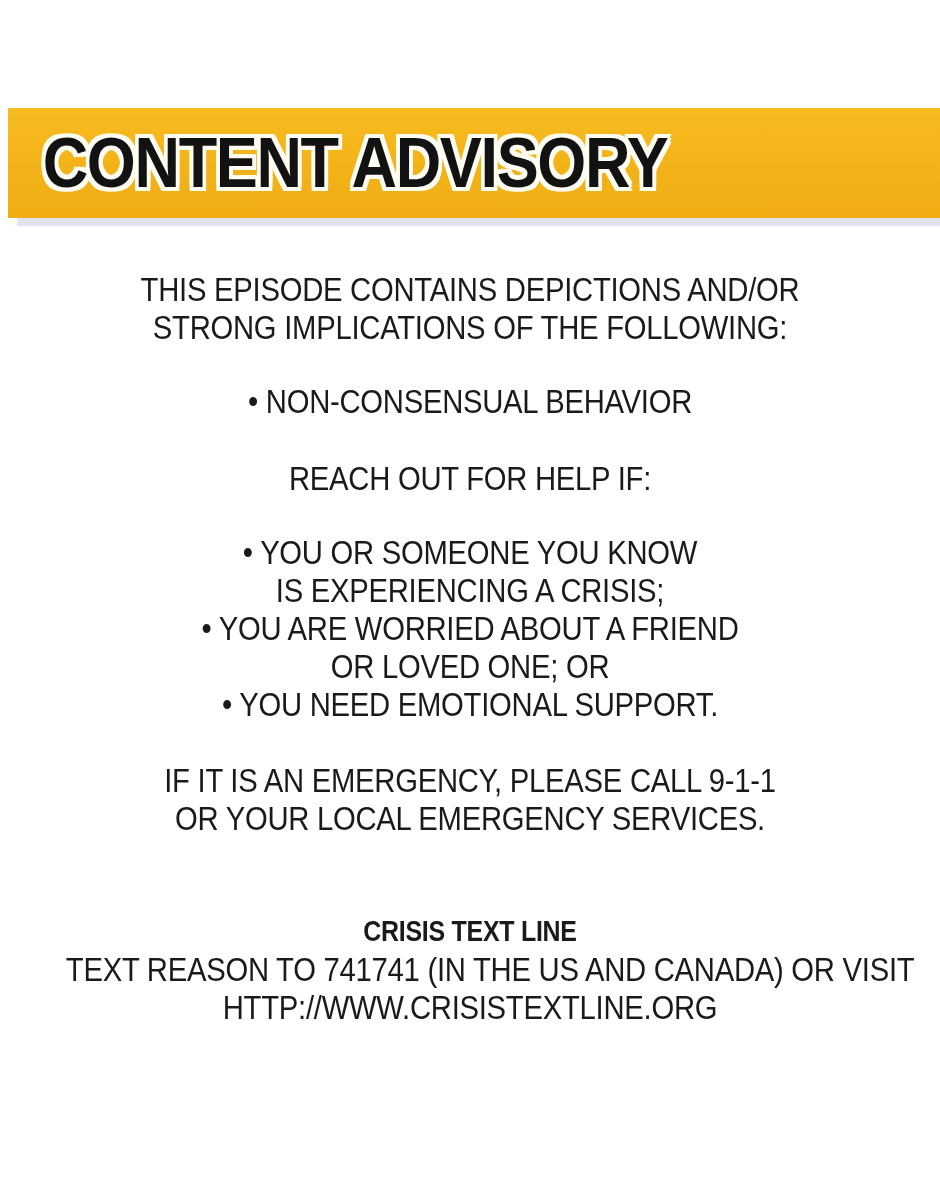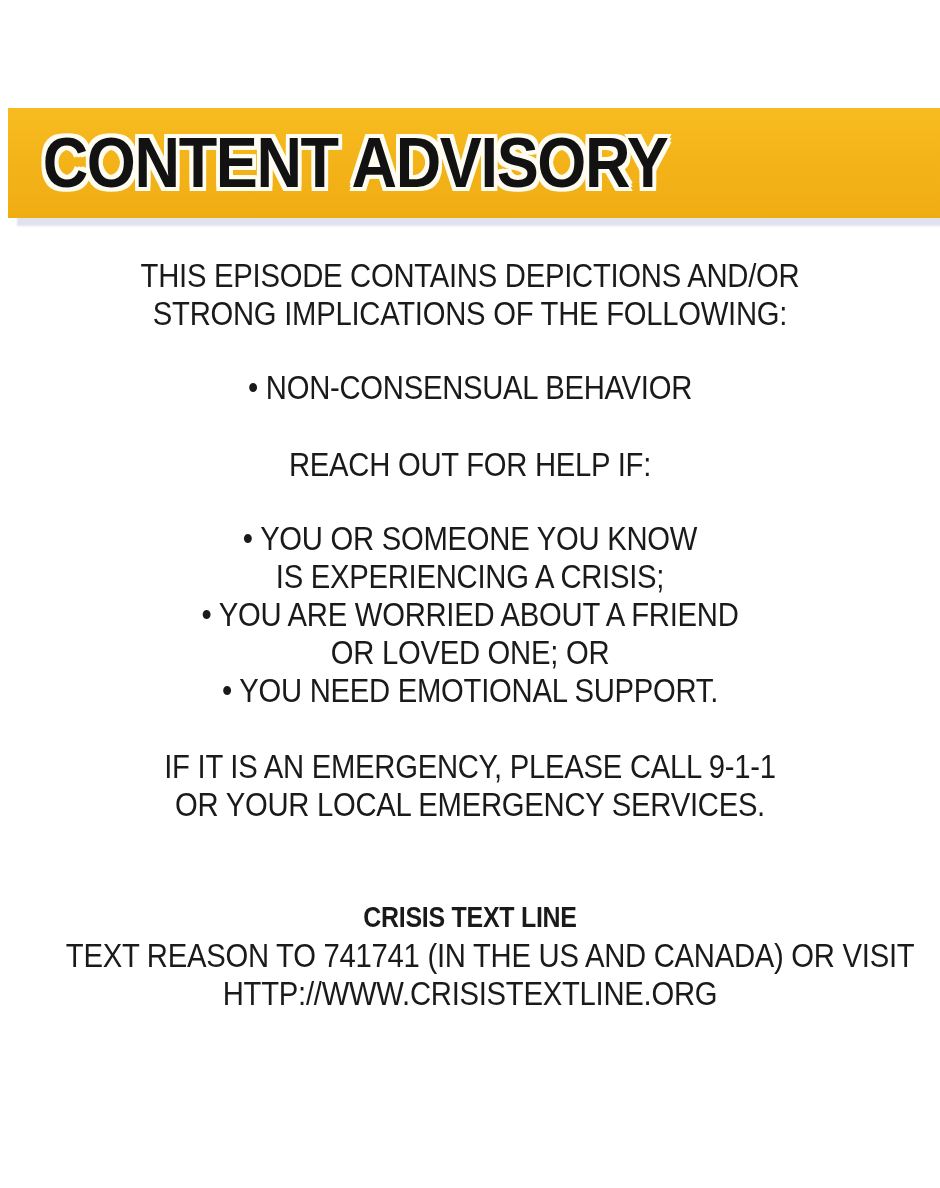--- a/index.html
+++ b/index.html
@@ -38,21 +38,21 @@
     text-shadow:
       -4px -4px 0 #FFFDF2, 0 -4px 0 #FFFDF2, 4px -4px 0 #FFFDF2,
       -4px  0   0 #FFFDF2,                   4px  0   0 #FFFDF2,
       -4px  4px 0 #FFFDF2, 0  4px 0 #FFFDF2, 4px  4px 0 #FFFDF2,
       -3px -3px 0 #FFFDF2, 3px -3px 0 #FFFDF2,
       -3px  3px 0 #FFFDF2, 3px  3px 0 #FFFDF2;
   }
   .body-text {
     position: absolute;
     left: 0;
-    top: 202px;
+    top: 216px;
     width: 940px;
     text-align: center;
   }
   .block {
     transform: scaleX(0.86);
     transform-origin: 50% 0;
   }
   .line {
     font-size: 34px;
     line-height: 38px;

